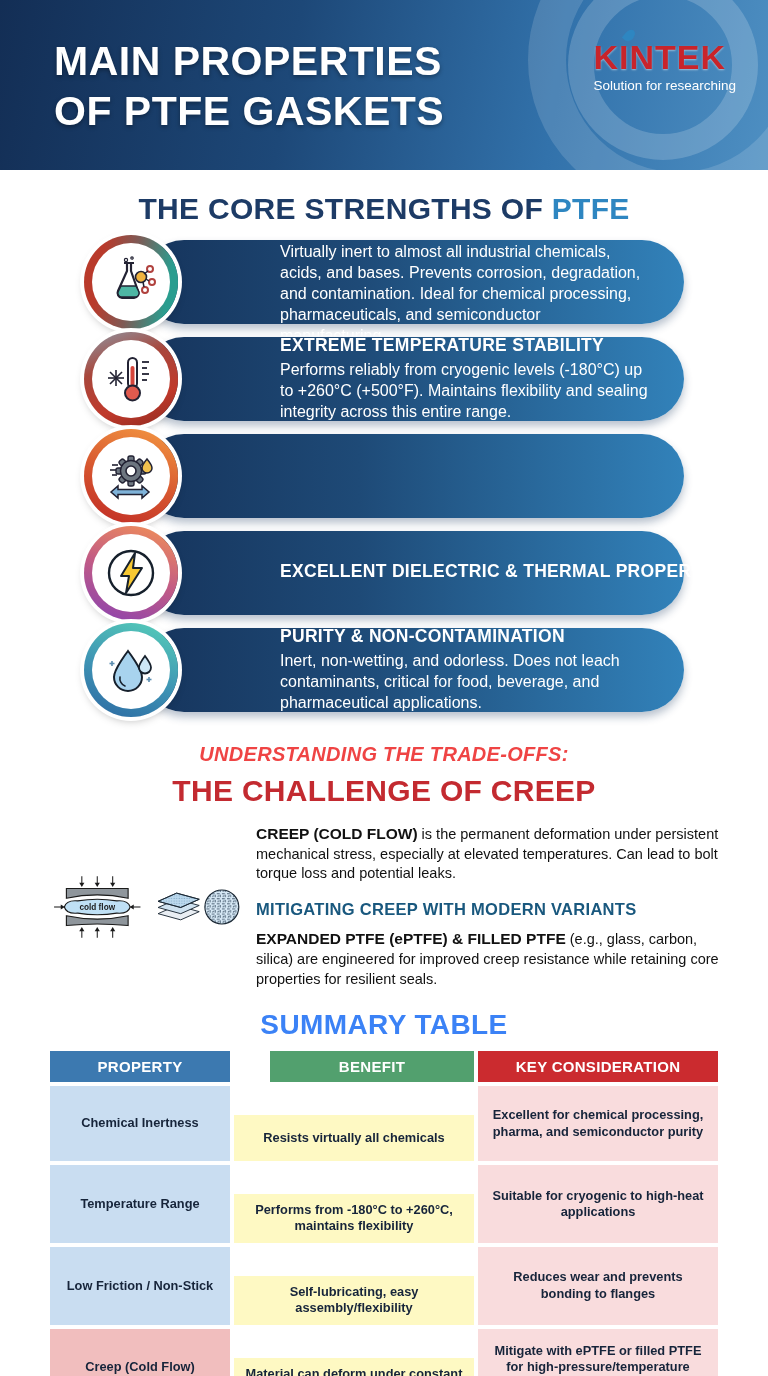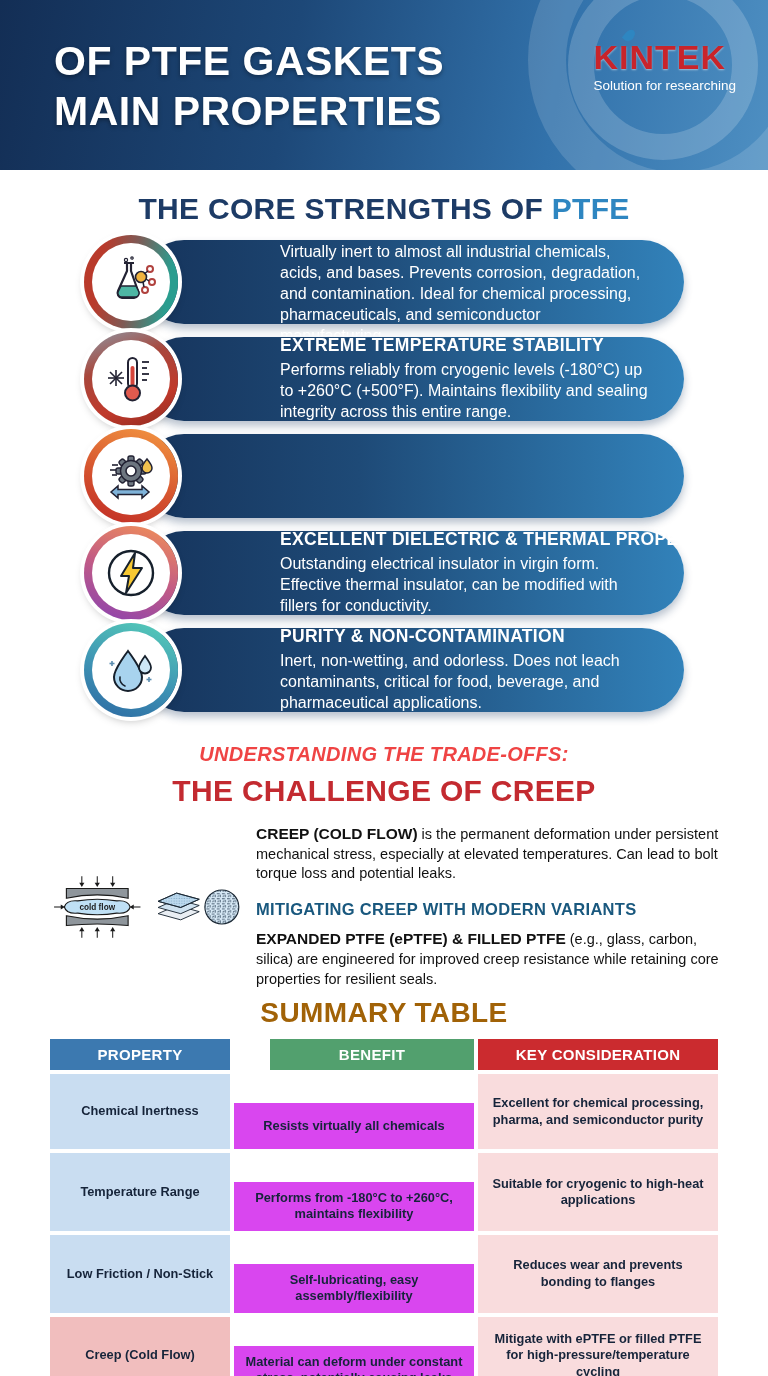--- a/index.html
+++ b/index.html
@@ -44,29 +44,29 @@
   .trade-title .l1 { font-size:20px; font-weight:800; color:#ef4444; letter-spacing:.3px;font-style:italic; }
   .trade-title .l2 { font-size:30px; font-weight:800; color:#c32a30; letter-spacing:.3px; margin-top:8px; }
   .trade-body { display:flex; padding:16px 46px 0 52px; }
   .trade-left { width:190px; flex:none; display:flex; align-items:center; gap:10px;text-align:center; }
   .trade-right { flex:1; padding-left:14px; }
   .trade-right p { font-size:14.5px; line-height:1.35; color:#111; }
   .trade-right p b { font-size:15.5px; }
   .mitigate-h { color:#19587e; font-size:16.5px; font-weight:800; letter-spacing:.3px; margin:16px 0 10px; }
 
   
-  .summary-title { text-align:center; font-size:28px; font-weight:800; color:#a16207; margin:8px 0 10px; letter-spacing:.4px; }
+  .summary-title { text-align:center; font-size:28px; font-weight:800; color:#3b82f6; margin:20px 0 10px; letter-spacing:.4px; }
   .tbl { padding:0 50px; }
   .tbl-grid { display:grid; grid-template-columns:180px 1fr 1fr; gap:4px; }
   .th { color:#fff; font-weight:800; font-size:15px; text-align:center; padding:7px 4px; letter-spacing:.3px; }
   .th.c1 { background:#3c79b0; } .th.c2 { background:#52a06e;margin-left:36px; } .th.c3 { background:#cb2b2f; }
   .td { font-size:12.8px; font-weight:700; color:#16243a; text-align:center; display:flex; align-items:center; justify-content:center; padding:8px 10px; line-height:1.28; min-height:46px; }
   .td.prop { background:#c9ddf1; }
   .td.prop.creep { background:#f1bebe; }
-  .td.ben { background:#d946ef;margin-top:29px; }
+  .td.ben { background:#fef9c3;margin-top:29px; }
   .td.key { background:#f9dcdd; }
 
   
   .spacer { flex:1; }
   .cta { position:relative; height:122px; background:linear-gradient(180deg,#e6ebf1,#dfe5ed); flex:none; overflow:hidden; }
   .cta-arrow { position:absolute; left:-40px; top:0; width:300px; height:122px; background:#ccd6e2;
                clip-path:polygon(0 0, 78% 0, 100% 50%, 78% 100%, 0 100%); opacity:.55; }
   .cta-text { position:absolute; left:278px; right:26px; top:10px; color:#0e0e0e; }
   .cta-text h2 { font-size:19px; font-weight:800; margin-bottom:3px; letter-spacing:.2px; }
 
@@ -74,22 +74,22 @@
 </style>
 </head>
 <body>
 
 <div class="page">
 
   <header class="hero">
     <div class="hero-ring ring-a"></div>
     <div class="hero-ring ring-b"></div>
     <div class="hero-title">
+      <div>MAIN PROPERTIES</div>
       <div>OF PTFE GASKETS</div>
-      <div>MAIN PROPERTIES</div>
     </div>
     <div class="logo">
       <div class="word"><span class="leaf"></span><span>KINTEK</span></div>
       <div class="tagline">Solution for researching</div>
     </div>
   </header>
 
   <h1 class="core-title">
     <span>THE CORE STRENGTHS OF </span><span class="hl">PTFE</span>
   </h1>
@@ -182,21 +182,20 @@
       <div class="badge ring4">
         <div class="inner">
           <svg width="54" height="54" viewBox="0 0 54 54">
             <circle cx="27" cy="27" r="22" fill="none" stroke="#16202c" stroke-width="2.4"></circle>
             <path d="M31 7 L17 30 h8 L22 47 L38 22 h-9 Z" fill="#f7c832" stroke="#16202c" stroke-width="2" stroke-linejoin="round"></path>
           </svg>
         </div>
       </div>
       <div class="card-text">
         <h3>EXCELLENT DIELECTRIC &amp; THERMAL PROPERTIES</h3>
-        <p>Outstanding electrical insulator in virgin form. Effective thermal insulator, can be modified with fillers for conductivity.</p>
       </div>
     </div>
 
     <div class="card">
       <div class="pill"></div>
       <div class="badge ring5">
         <div class="inner">
           <svg width="54" height="54" viewBox="0 0 54 54">
             <path d="M24 8 C24 8 10 26 10 34 a14 14 0 0 0 28 0 C38 26 24 8 24 8 Z" fill="#a8d3ee" stroke="#16202c" stroke-width="2"></path>
             <path d="M16 34 a8 8 0 0 0 5 9" fill="none" stroke="#16202c" stroke-width="1.6" stroke-linecap="round"></path>

